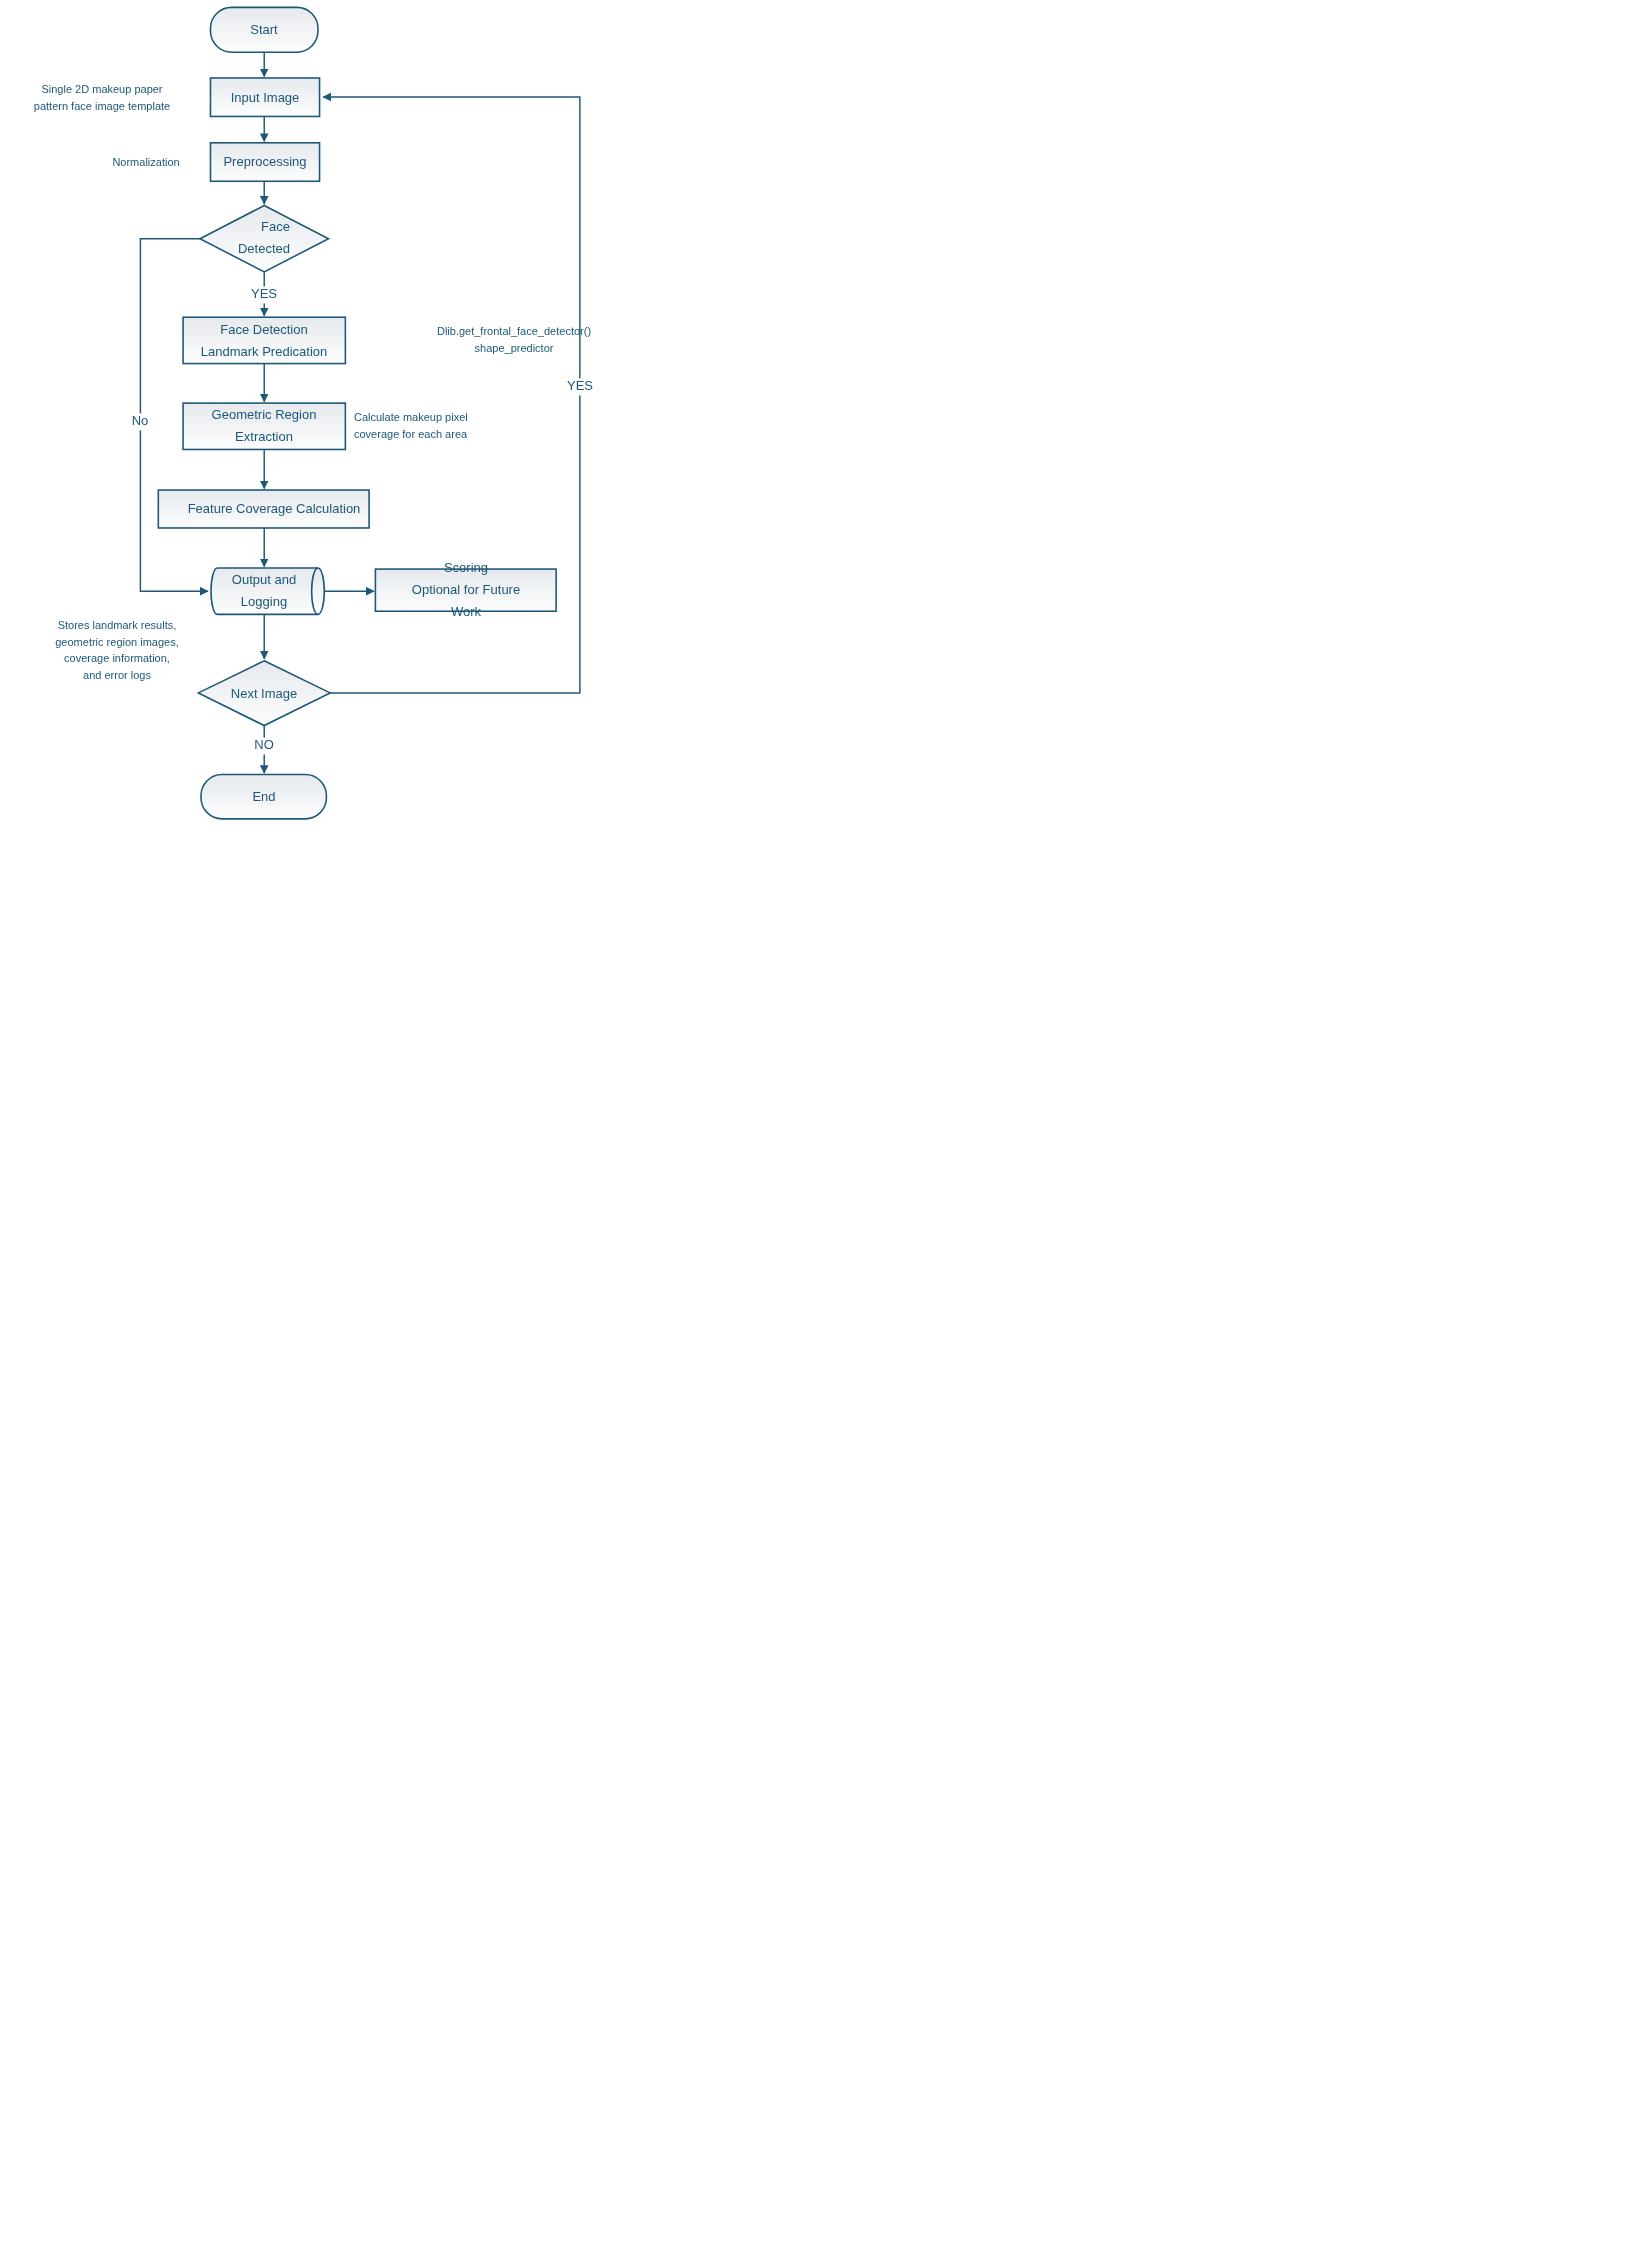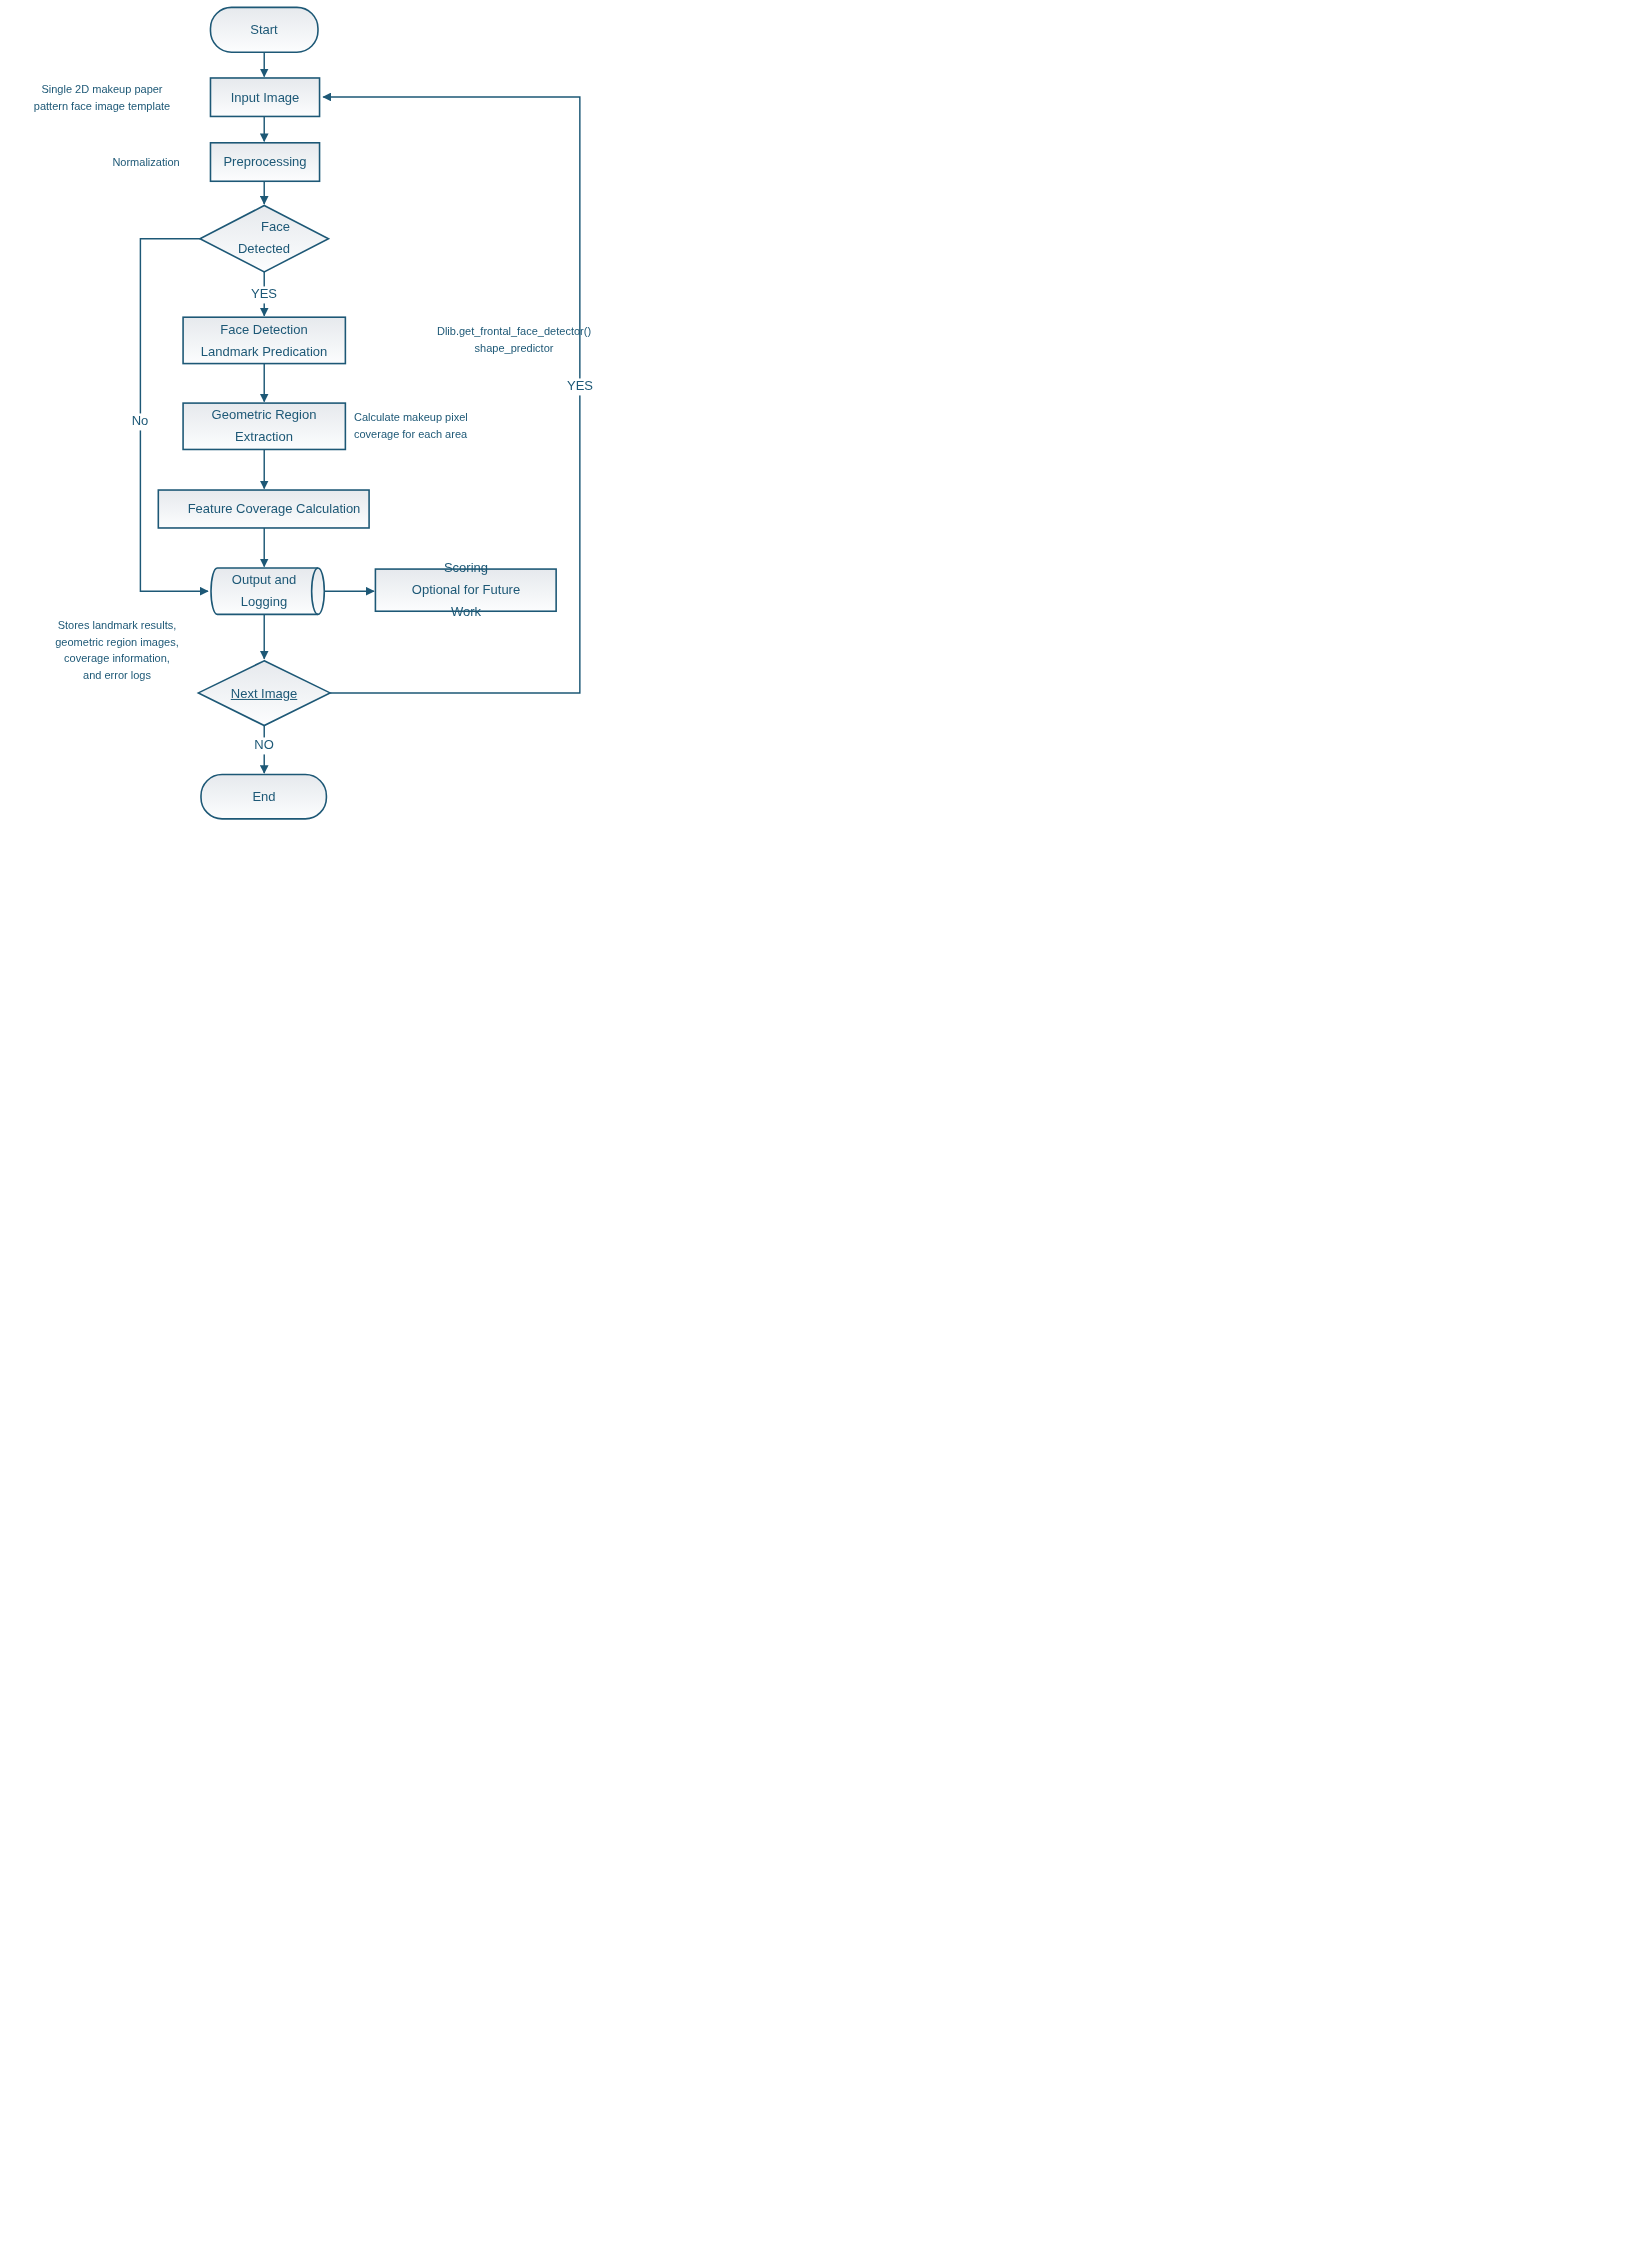--- a/index.html
+++ b/index.html
@@ -69,21 +69,21 @@
 Detected</div>
   <div class="lbl" style="left:264px;top:341px;">Face Detection
 Landmark Predication</div>
   <div class="lbl" style="left:264px;top:426px;">Geometric Region
 Extraction</div>
   <div class="lbl" style="left:274px;top:509px;">Feature Coverage Calculation</div>
   <div class="lbl" style="left:264px;top:591px;">Output and
 Logging</div>
   <div class="lbl" style="left:466px;top:590px;">Scoring
 Optional for Future Work</div>
-  <div class="lbl" style="left:264px;top:694px;text-decoration:underline;">Next Image</div>
+  <div class="lbl" style="left:264px;top:694px;">Next Image</div>
   <div class="lbl" style="left:264px;top:797px;">End</div>
 
   <div class="lbl note" style="left:102px;top:97px;">Single 2D makeup paper
 pattern face image template</div>
   <div class="lbl note" style="left:146px;top:162px;">Normalization</div>
   <div class="lbl note" style="left:468px;top:339px;margin-left:46px;">Dlib.get_frontal_face_detector()
 shape_predictor</div>
   <div class="lbl note note-left" style="left:354px;top:425px;">Calculate makeup pixel
 coverage for each area</div>
   <div class="lbl note" style="left:117px;top:650px;">Stores landmark results,

